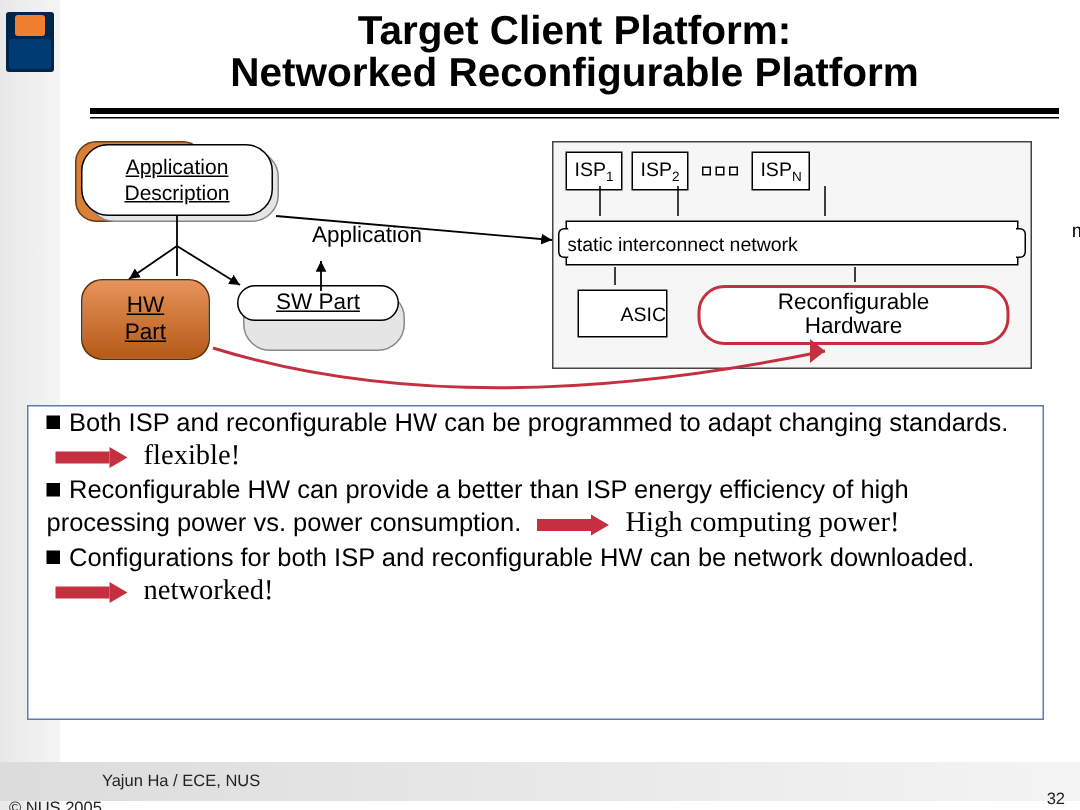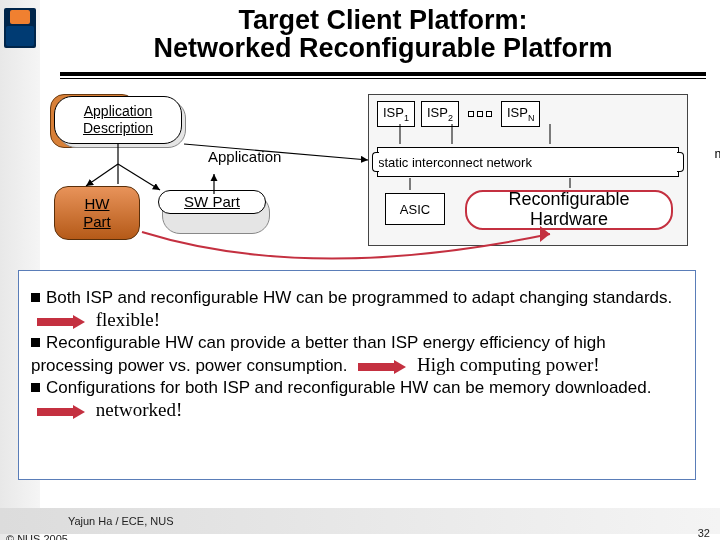--- a/index.html
+++ b/index.html
@@ -35,28 +35,28 @@
   .isp-row { position:absolute; top:6px; left:8px; right:8px; display:flex; gap:6px; align-items:center; }
   .isp { border:1px solid #000; background:#fff; font-size:13px; padding:3px 5px; white-space:nowrap; }
   .isp sub { font-size:9px; }
   .dots { display:flex; gap:3px; margin:0 3px; }
   .dots span { width:6px; height:6px; border:1px solid #000; background:#fff; }
 
   .interconnect { position:absolute; top:52px; left:8px; right:8px; height:30px; border:1px solid #000; background:#fff; display:flex; align-items:center; justify-content:flex-start; font-size:13px; }
   .interconnect::before { content:""; position:absolute; left:-6px; top:4px; bottom:4px; width:6px; border:1px solid #000; background:#fff; border-right:none; border-radius:4px 0 0 4px;}
   .interconnect::after  { content:""; position:absolute; right:-6px; top:4px; bottom:4px; width:6px; border:1px solid #000; background:#fff; border-left:none; border-radius:0 4px 4px 0;}
 
-  .asic { position:absolute; top:98px; left:16px; width:60px; height:32px; border:1px solid #000; background:#fff; display:flex; align-items:center; justify-content:center; font-size:13px; }
-  .reconf { position:absolute; top:95px; left:96px; right:14px; height:40px; border:2px solid #c43040; border-radius:18px; background:#fff; display:flex; align-items:center; justify-content:center; font-size:18px; text-align:center; line-height:1.1; }
+  .asic { position:absolute; top:98px; left:16px; width:60px; height:32px; border:1px solid #000; background:#fff; display:flex; align-items:center; justify-content:flex-end; font-size:13px; }
+  .reconf { position:absolute; top:95px; left:96px; right:14px; height:40px; border:2px solid #c43040; border-radius:18px; background:#fff; display:flex; align-items:center; justify-content:center; font-size:15px; text-align:center; line-height:1.1; }
 
   .distr { position:absolute; top:38px; right:-6px; width:64px; font-size:13px; text-align:center; line-height:1.15; transform:translateX(100%); }
 
   svg.wires { position:absolute; inset:0; width:100%; height:100%; overflow:visible; }
 
-  .body-box { position:absolute; top:270px; left:18px; right:24px; bottom:60px; border:1px solid #5a7db8; background:#fff; padding:16px 12px; font-size:17px; line-height:1.25; }
+  .body-box { position:absolute; top:270px; left:18px; right:24px; bottom:60px; border:1px solid #5a7db8; background:#fff; padding:0 12px; font-size:17px; line-height:1.25; }
   .body-box .bullet { display:inline-block; width:9px; height:9px; background:#000; vertical-align:baseline; margin-right:6px; position:relative; top:-1px;}
   .body-box .hl { font-family:"Times New Roman", serif; font-size:19px; }
 
   .bottom { position:absolute; bottom:6px; left:0; right:0; height:26px; background:linear-gradient(to right, #dcdcdc, #f4f4f4); font-size:11px; color:#222; display:flex; align-items:center; }
   .bottom .copy { margin-left:6px;margin-top:36px; }
   .bottom .by { }
   .bottom .page { margin-left:auto; margin-right:10px; text-align:right;margin-top:23px;}
 
   .arrow-red { position:absolute; height:14px; display:flex; align-items:center; }
   .arrow-red .shaft { height:8px; background:#c43040; }
@@ -161,21 +161,21 @@
   </span>
   <span class="hl">flexible!</span><br>
 
   <span class="bullet"></span><span>Reconfigurable HW can provide a better than ISP energy efficiency of high processing power vs. power consumption.</span>
   <span class="arrow-red" style="position:relative; display:inline-flex; vertical-align:middle; margin:0 6px;">
     <span class="shaft" style="width:36px"></span>
       <span class="head"></span>
   </span>
   <span class="hl">High computing power!</span><br>
 
-  <span class="bullet"></span><span>Configurations for both ISP and reconfigurable HW can be memory downloaded.</span>
+  <span class="bullet"></span><span>Configurations for both ISP and reconfigurable HW can be network downloaded.</span>
   <span class="arrow-red" style="position:relative; display:inline-flex; vertical-align:middle; margin:0 6px;">
     <span class="shaft" style="width:36px"></span>
       <span class="head"></span>
   </span>
   <span class="hl">networked!</span>
 </div>
 
 <div class="bottom">
   <span class="copy">© NUS 2005</span>
   <span class="by">Yajun Ha / ECE, NUS</span>

